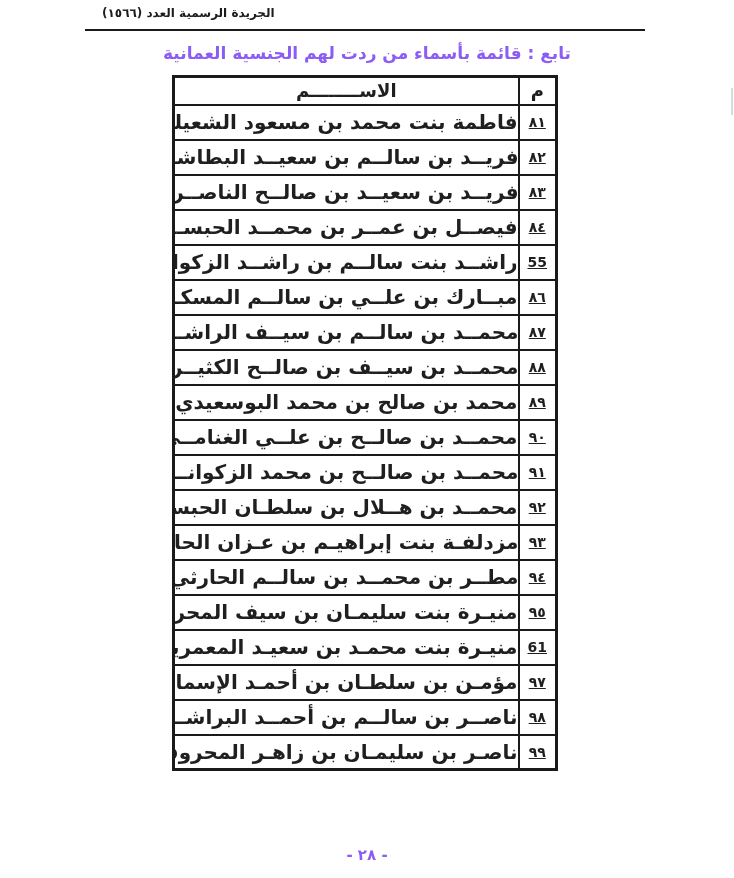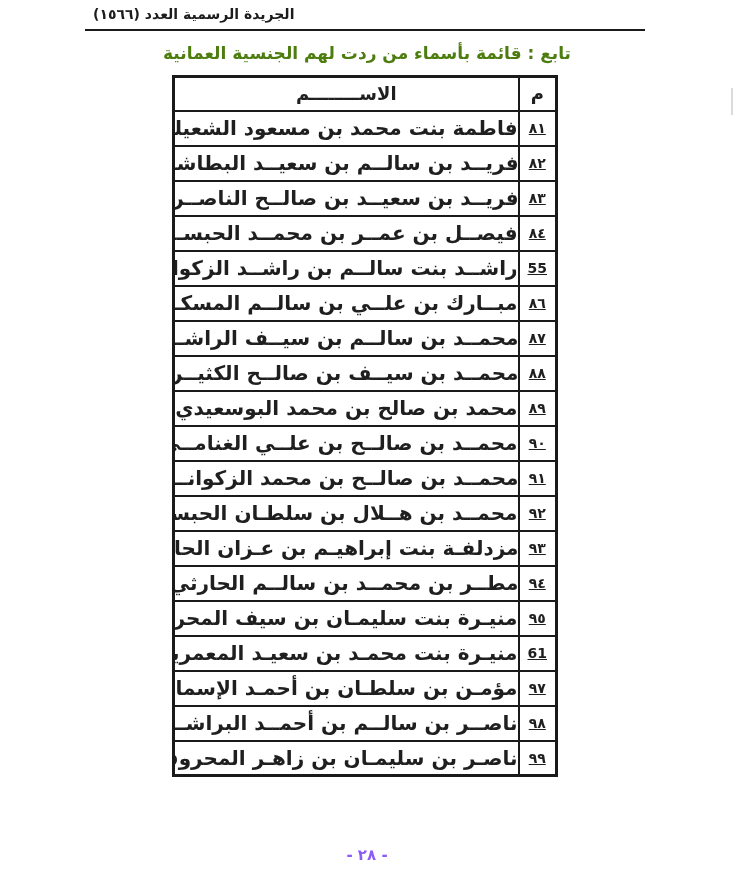--- a/index.html
+++ b/index.html
@@ -7,23 +7,23 @@
   body {
     position:relative;
     background:#ffffff;
     font-family:"DejaVu Sans", sans-serif;
     color:#1c1c1c;
     overflow:hidden;
   }
   .gazette-header {
     position:absolute;
     top:6px;
-    left:93px;
+    left:102px;
     direction:rtl;
-    font-size:14px;
+    font-size:12px;
     font-weight:bold;
     color:#1c1c1c;
     white-space:nowrap;
   }
   .header-rule {
     position:absolute;
     top:29px;
     left:85px;
     width:560px;
     height:2px;
@@ -31,42 +31,42 @@
   }
   .doc-title {
     position:absolute;
     top:43px;
     left:0;
     width:100%;
     text-align:center;
     direction:rtl;
     font-size:17px;
     font-weight:bold;
-    color:#4d7c0f;
+    color:#8b5cf6;
   }
   .names-table {
     position:absolute;
     top:75px;
     left:172px;
     width:386px;
     border-collapse:collapse;
     direction:rtl;
     table-layout:fixed;
   }
   .names-table th, .names-table td {
     border:2px solid #1a1a1a;
     text-align:center;
     vertical-align:middle;
     font-weight:bold;
     color:#1f1f1f;
     overflow:hidden;
     white-space:nowrap;
   }
   .names-table { border:3px solid #1a1a1a; }
-  .names-table th { height:34px; font-size:18px; }
+  .names-table th { height:28px; font-size:18px; }
   .names-table td { height:35px; }
   .col-num  { width:38px; }
   .num-cell  { font-size:14px;text-decoration:underline; }
   .name-cell { font-size:20px; }
   .page-footer {
     position:absolute;
     top:846px;
     left:0;
     width:100%;
     text-align:center;

